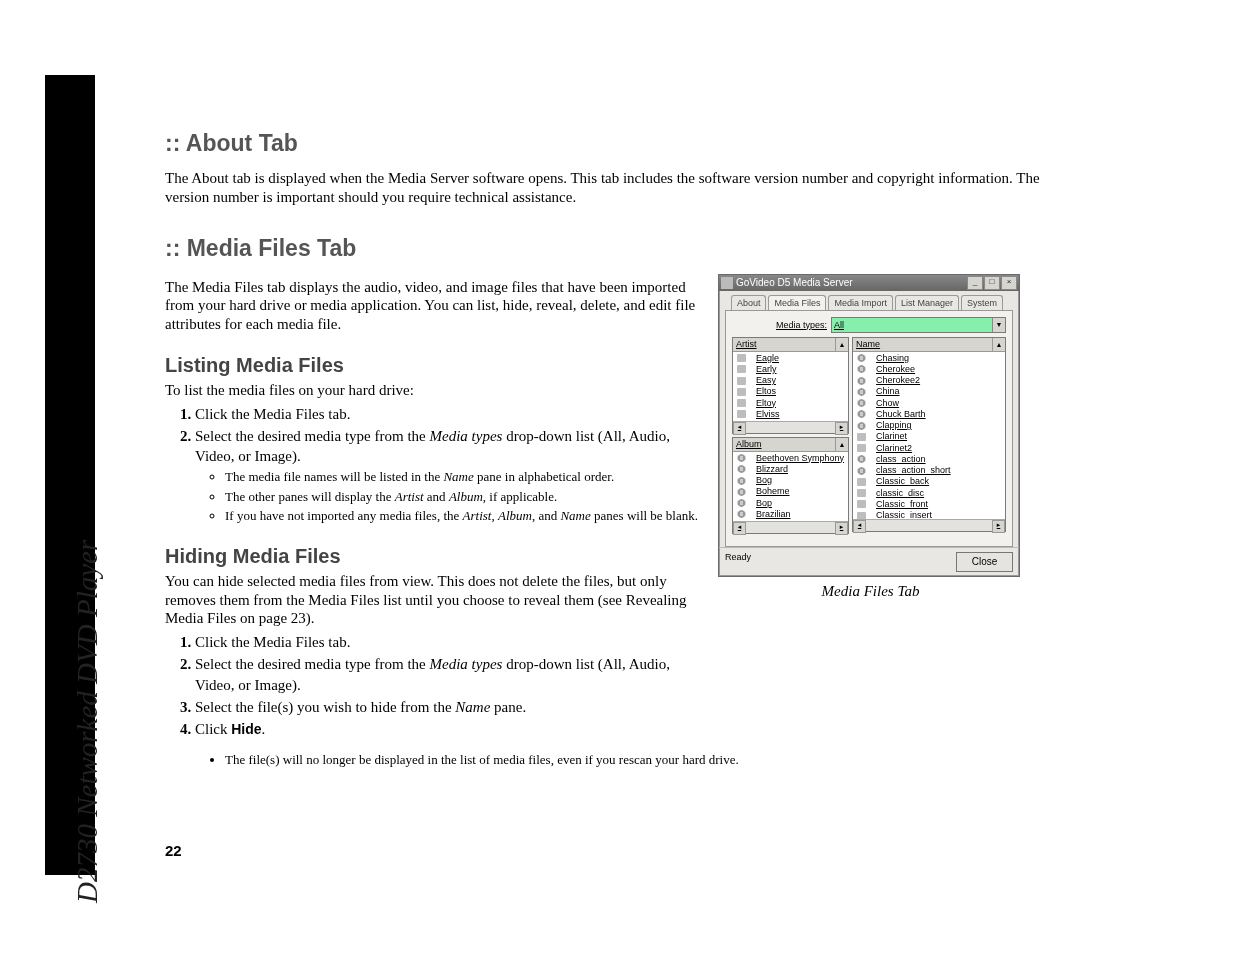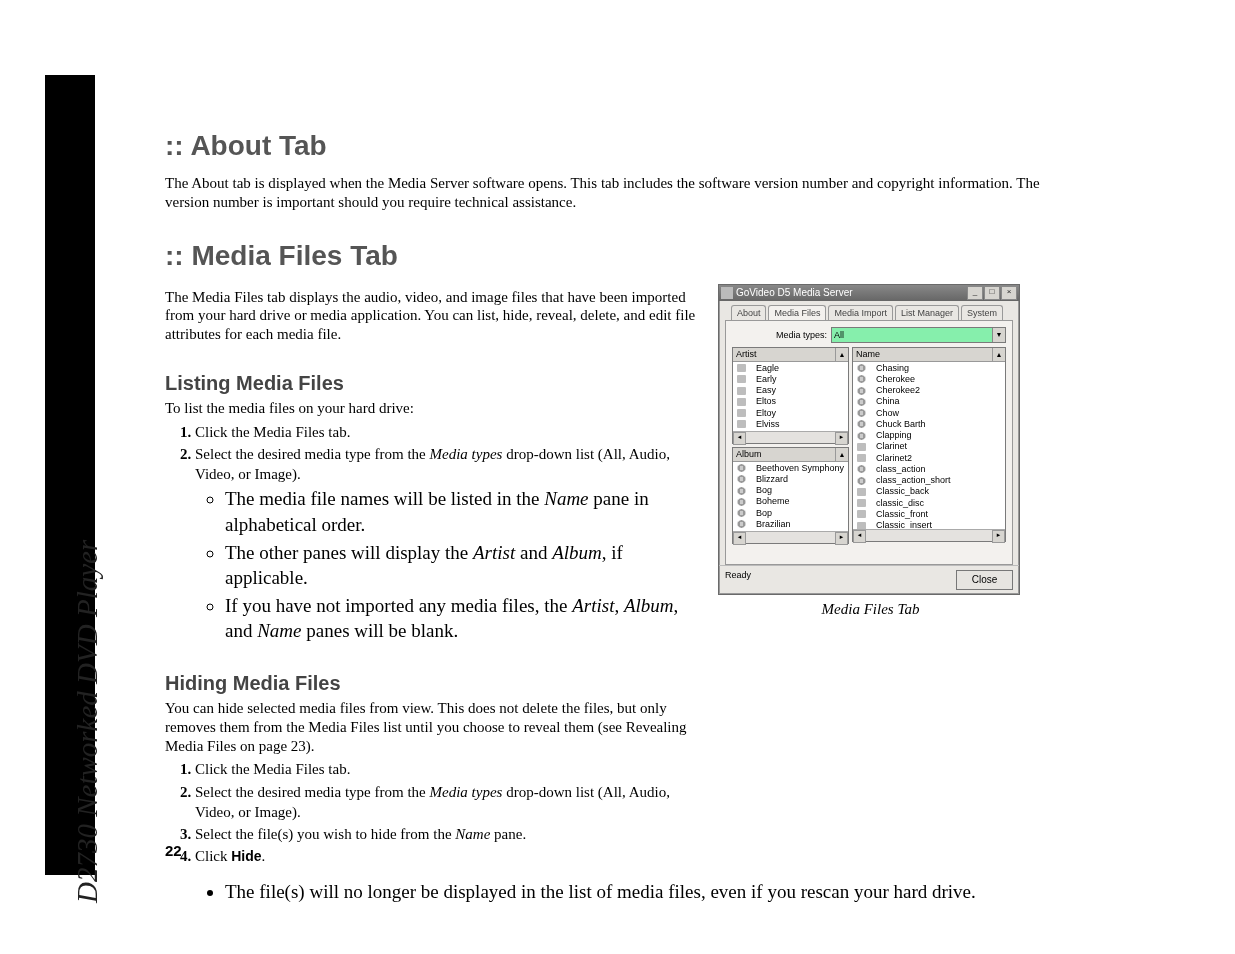--- a/index.html
+++ b/index.html
@@ -34,30 +34,30 @@
   }
   .content {
     position: absolute;
     left: 165px;
     top: 130px;
     right: 60px;
   }
   h1 {
     font-family: Verdana, Arial, sans-serif;
     font-weight: 700;
-    font-size: 28px;
+    font-size: 23px;
     color: #555;
     margin: 0 0 12px 0;
   }
   h2 {
     font-family: Verdana, Arial, sans-serif;
     font-weight: 700;
     font-size: 20px;
     color: #444;
-    margin: 28px 0 4px 0;
+    margin: 20px 0 4px 0;
   }
   p {
     font-size: 15px;
     line-height: 1.25;
     margin: 4px 0 10px 0;
   }
   .intro {
     max-width: 900px;
   }
   .body-wrap {
@@ -75,21 +75,21 @@
     margin: 4px 0 10px 0;
     padding-left: 30px;
     font-size: 15px;
     line-height: 1.35;
   }
   ol > li { margin-bottom: 2px; }
   ol > li::marker { font-weight: 700; }
   ul {
     margin: 2px 0 2px 0;
     padding-left: 30px;
-    font-size: 19px;
+    font-size: 13px;
     line-height: 1.35;
   }
   ul > li { margin-bottom: 2px; }
   .italic { font-style: italic; }
   .bold { font-weight: 700; font-family: Verdana, Arial, sans-serif; font-size: 14px; }
 
   .page-num {
     position: absolute;
     left: 165px;
     bottom: 95px;
@@ -147,21 +147,22 @@
     color: #444;
   }
   .tab.active {
     background: #f3f1ee;
     font-weight: 400;
   }
   .tab-body {
     margin: 0 6px;
     background: #f3f1ee;
     border: 1px solid #999;
-    padding: 6px 6px 20px 6px;
+    padding: 6px 6px 12px 6px;
+    text-decoration: underline;
   }
   .mtype-row {
     display: flex;
     align-items: center;
     margin-bottom: 4px;
     font-size: 9px;
   }
   .mtype-row .lbl { flex: 0 0 95px; text-align: right; padding-right: 4px; }
   .dd {
     flex: 1;

